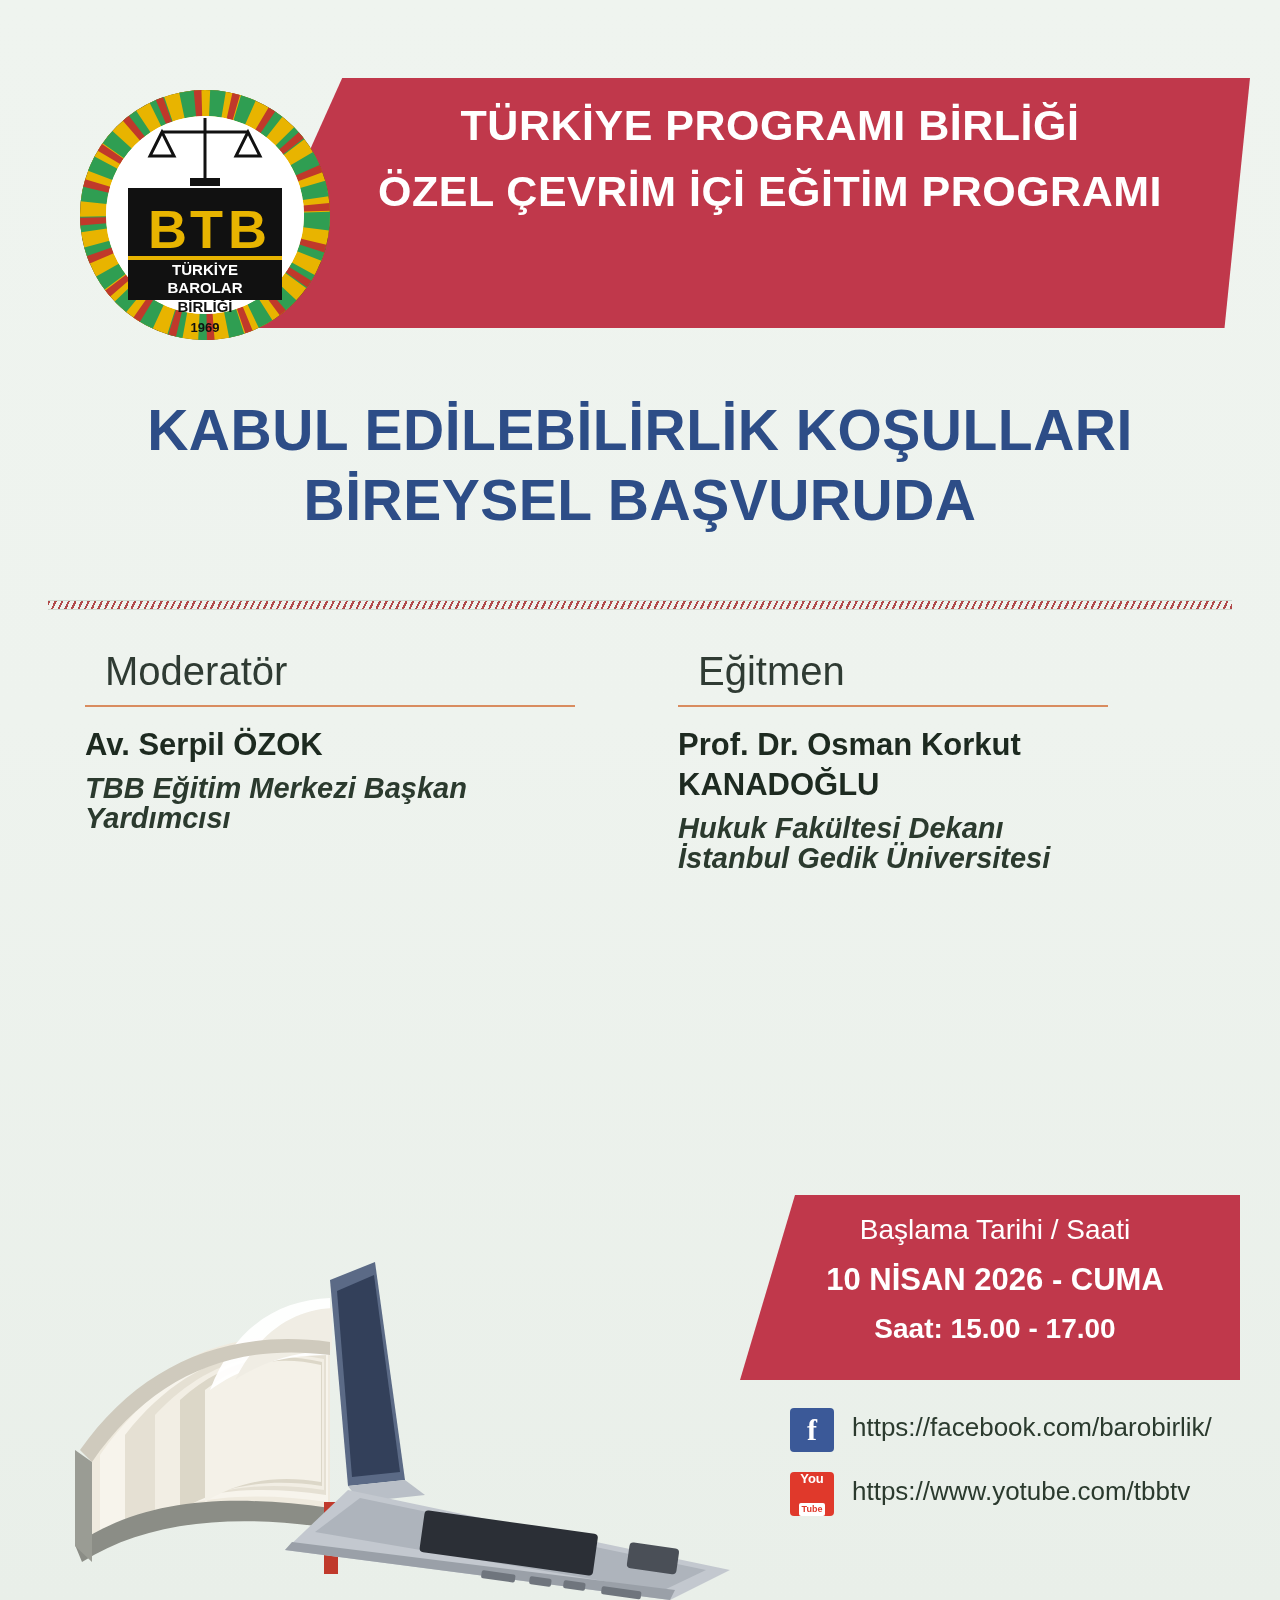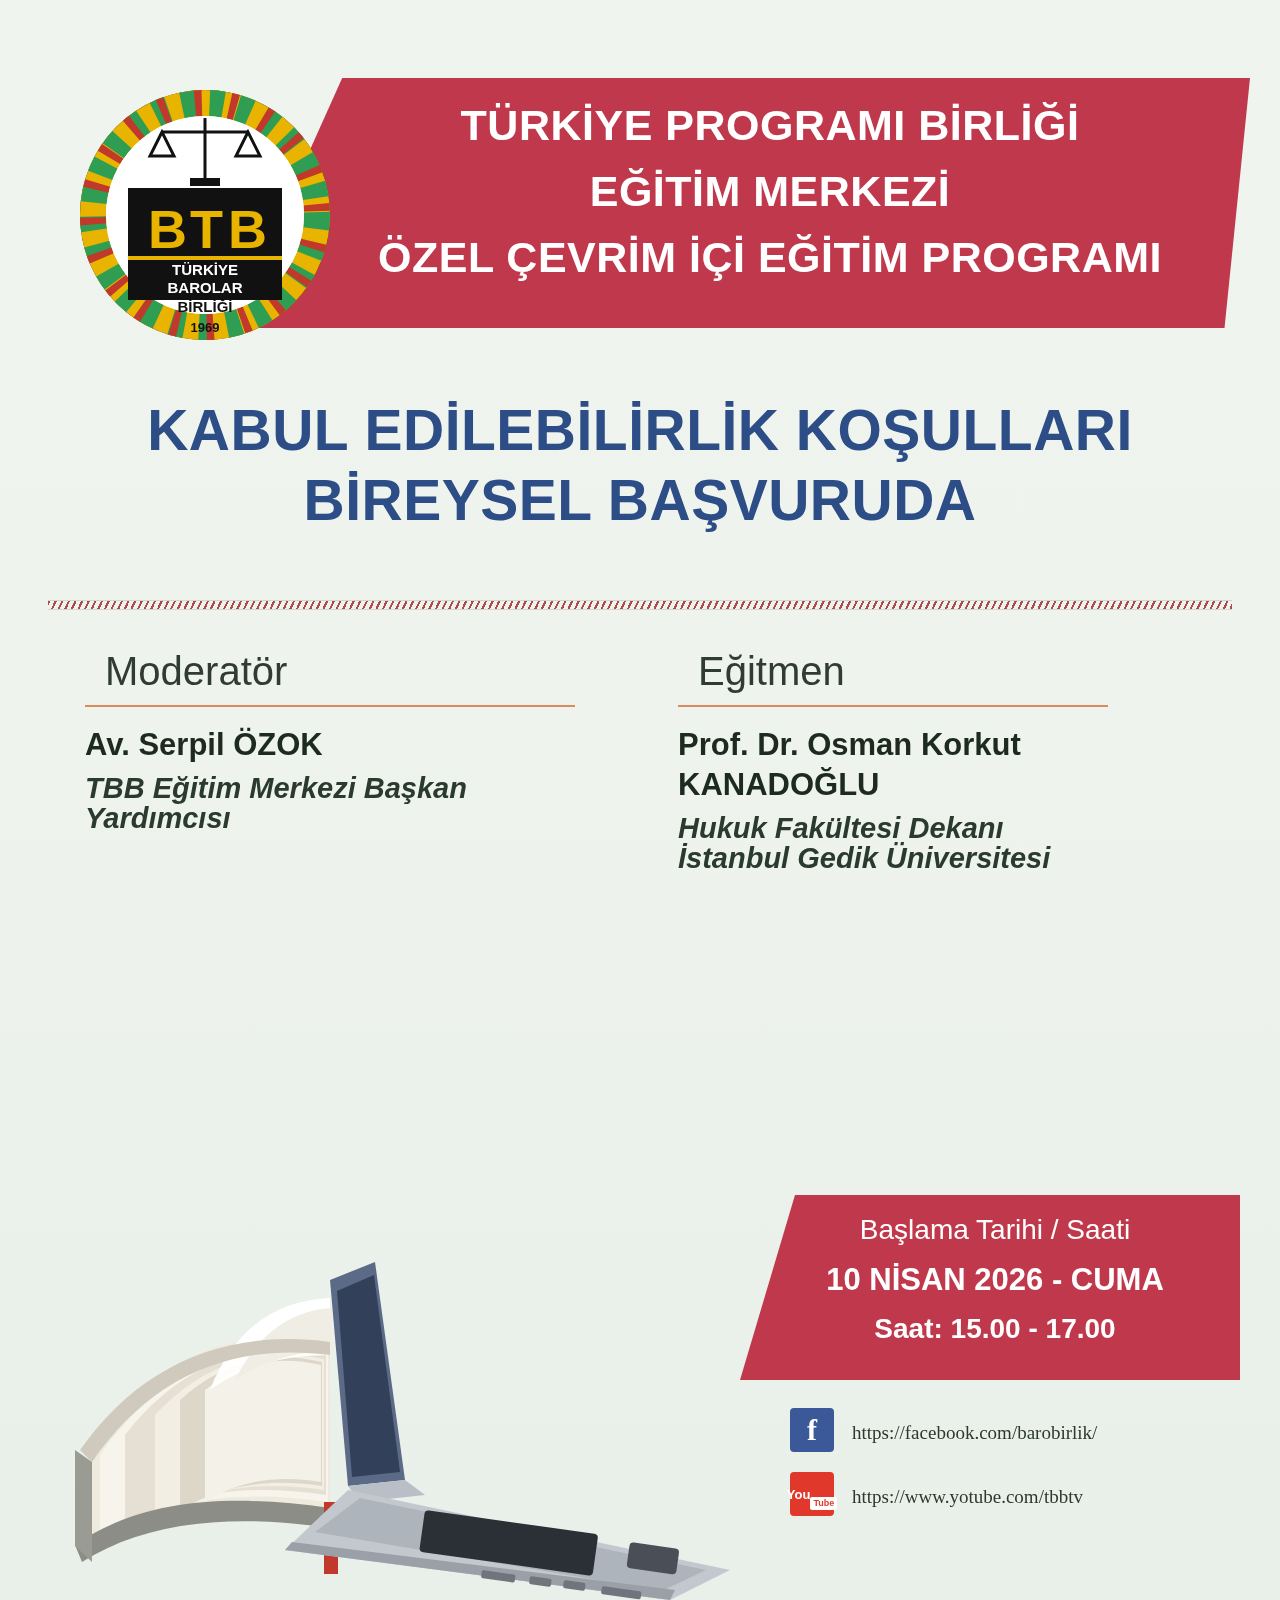--- a/index.html
+++ b/index.html
@@ -165,35 +165,34 @@
     left: 0; top: 0;
     width: 44px; height: 44px;
     border-radius: 4px;
     display: flex;
     align-items: center;
     justify-content: center;
     color: #fff;
     font-weight: bold;
   }
   .social.fb .badge { background: #3b5998; font-size: 30px; font-family: "Liberation Serif", serif; }
-  .social.yt .badge { background: #e0392b; font-size: 13px; line-height: 13px; text-align: center; }
+  .social.yt .badge { background: #e0392b; font-size: 13px; flex-direction: column; line-height: 13px; text-align: center; }
   .social.yt .badge .yt-top { font-size: 13px; }
   .social.yt .badge .yt-bot {
      background:#fff; color:#e0392b; font-size:9px; border-radius:2px;
      padding:0 3px; margin-top:18px;
   }
 
   .social .url {
     position: absolute;
     left: 62px;
-    top: 14px;
-    font-size: 19px;
+    top: 4px;
+    font-size: 26px;
     color: #2b3a2e;
     white-space: nowrap;
-    font-family: Liberation Serif, serif;
   }
 
   
   .illu {
     position: absolute;
     left: 30px;
     bottom: 0;
     width: 760px;
     height: 450px;
     z-index: 2;
@@ -201,21 +200,20 @@
 </style>
 </head>
 <body>
 
 <div class="poster">
 
   <div class="header-band"></div>
 
   <div class="header-text">
     <div class="l1">TÜRKİYE PROGRAMI BİRLİĞİ</div>
-    <div class="l2">EĞİTİM MERKEZİ</div>
     <div class="l3">ÖZEL ÇEVRİM İÇİ EĞİTİM PROGRAMI</div>
   </div>
 
   <div class="logo">
     <svg viewBox="0 0 270 300" width="270" height="300">
 
       <circle cx="135" cy="155" r="125" fill="#111111"></circle>
       <circle cx="135" cy="155" r="118" fill="#ffffff"></circle>
 
       <g>

